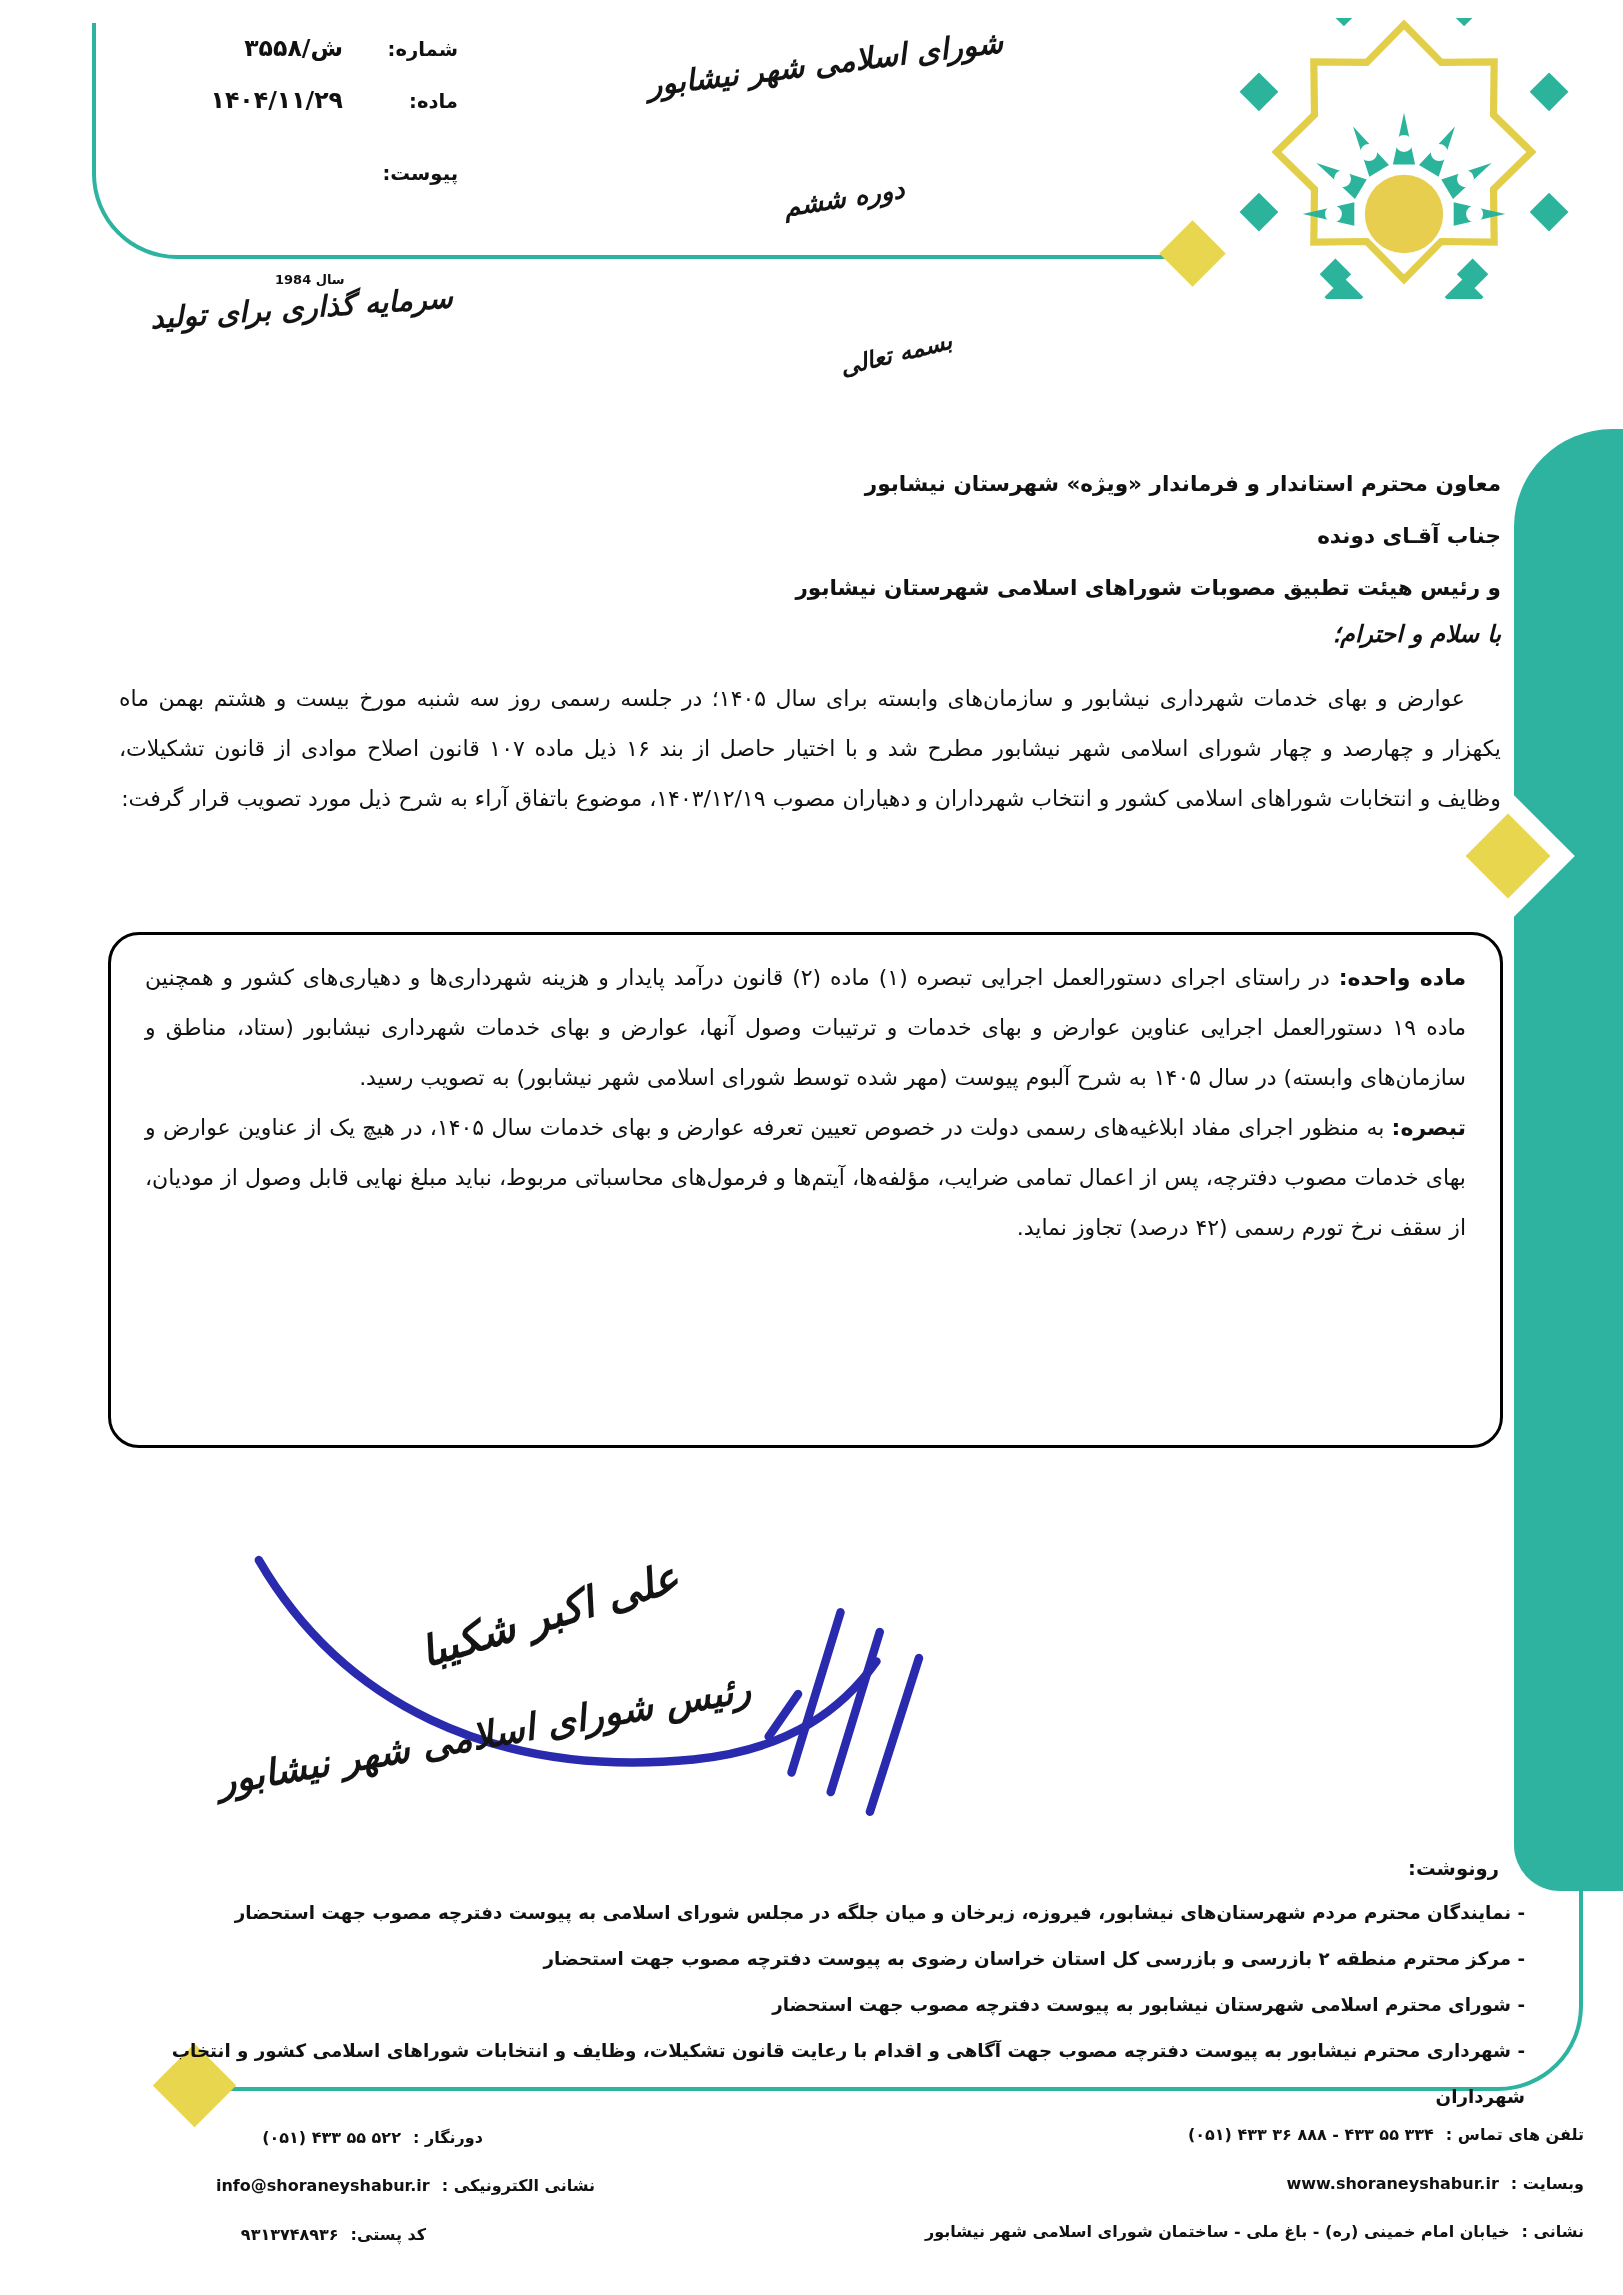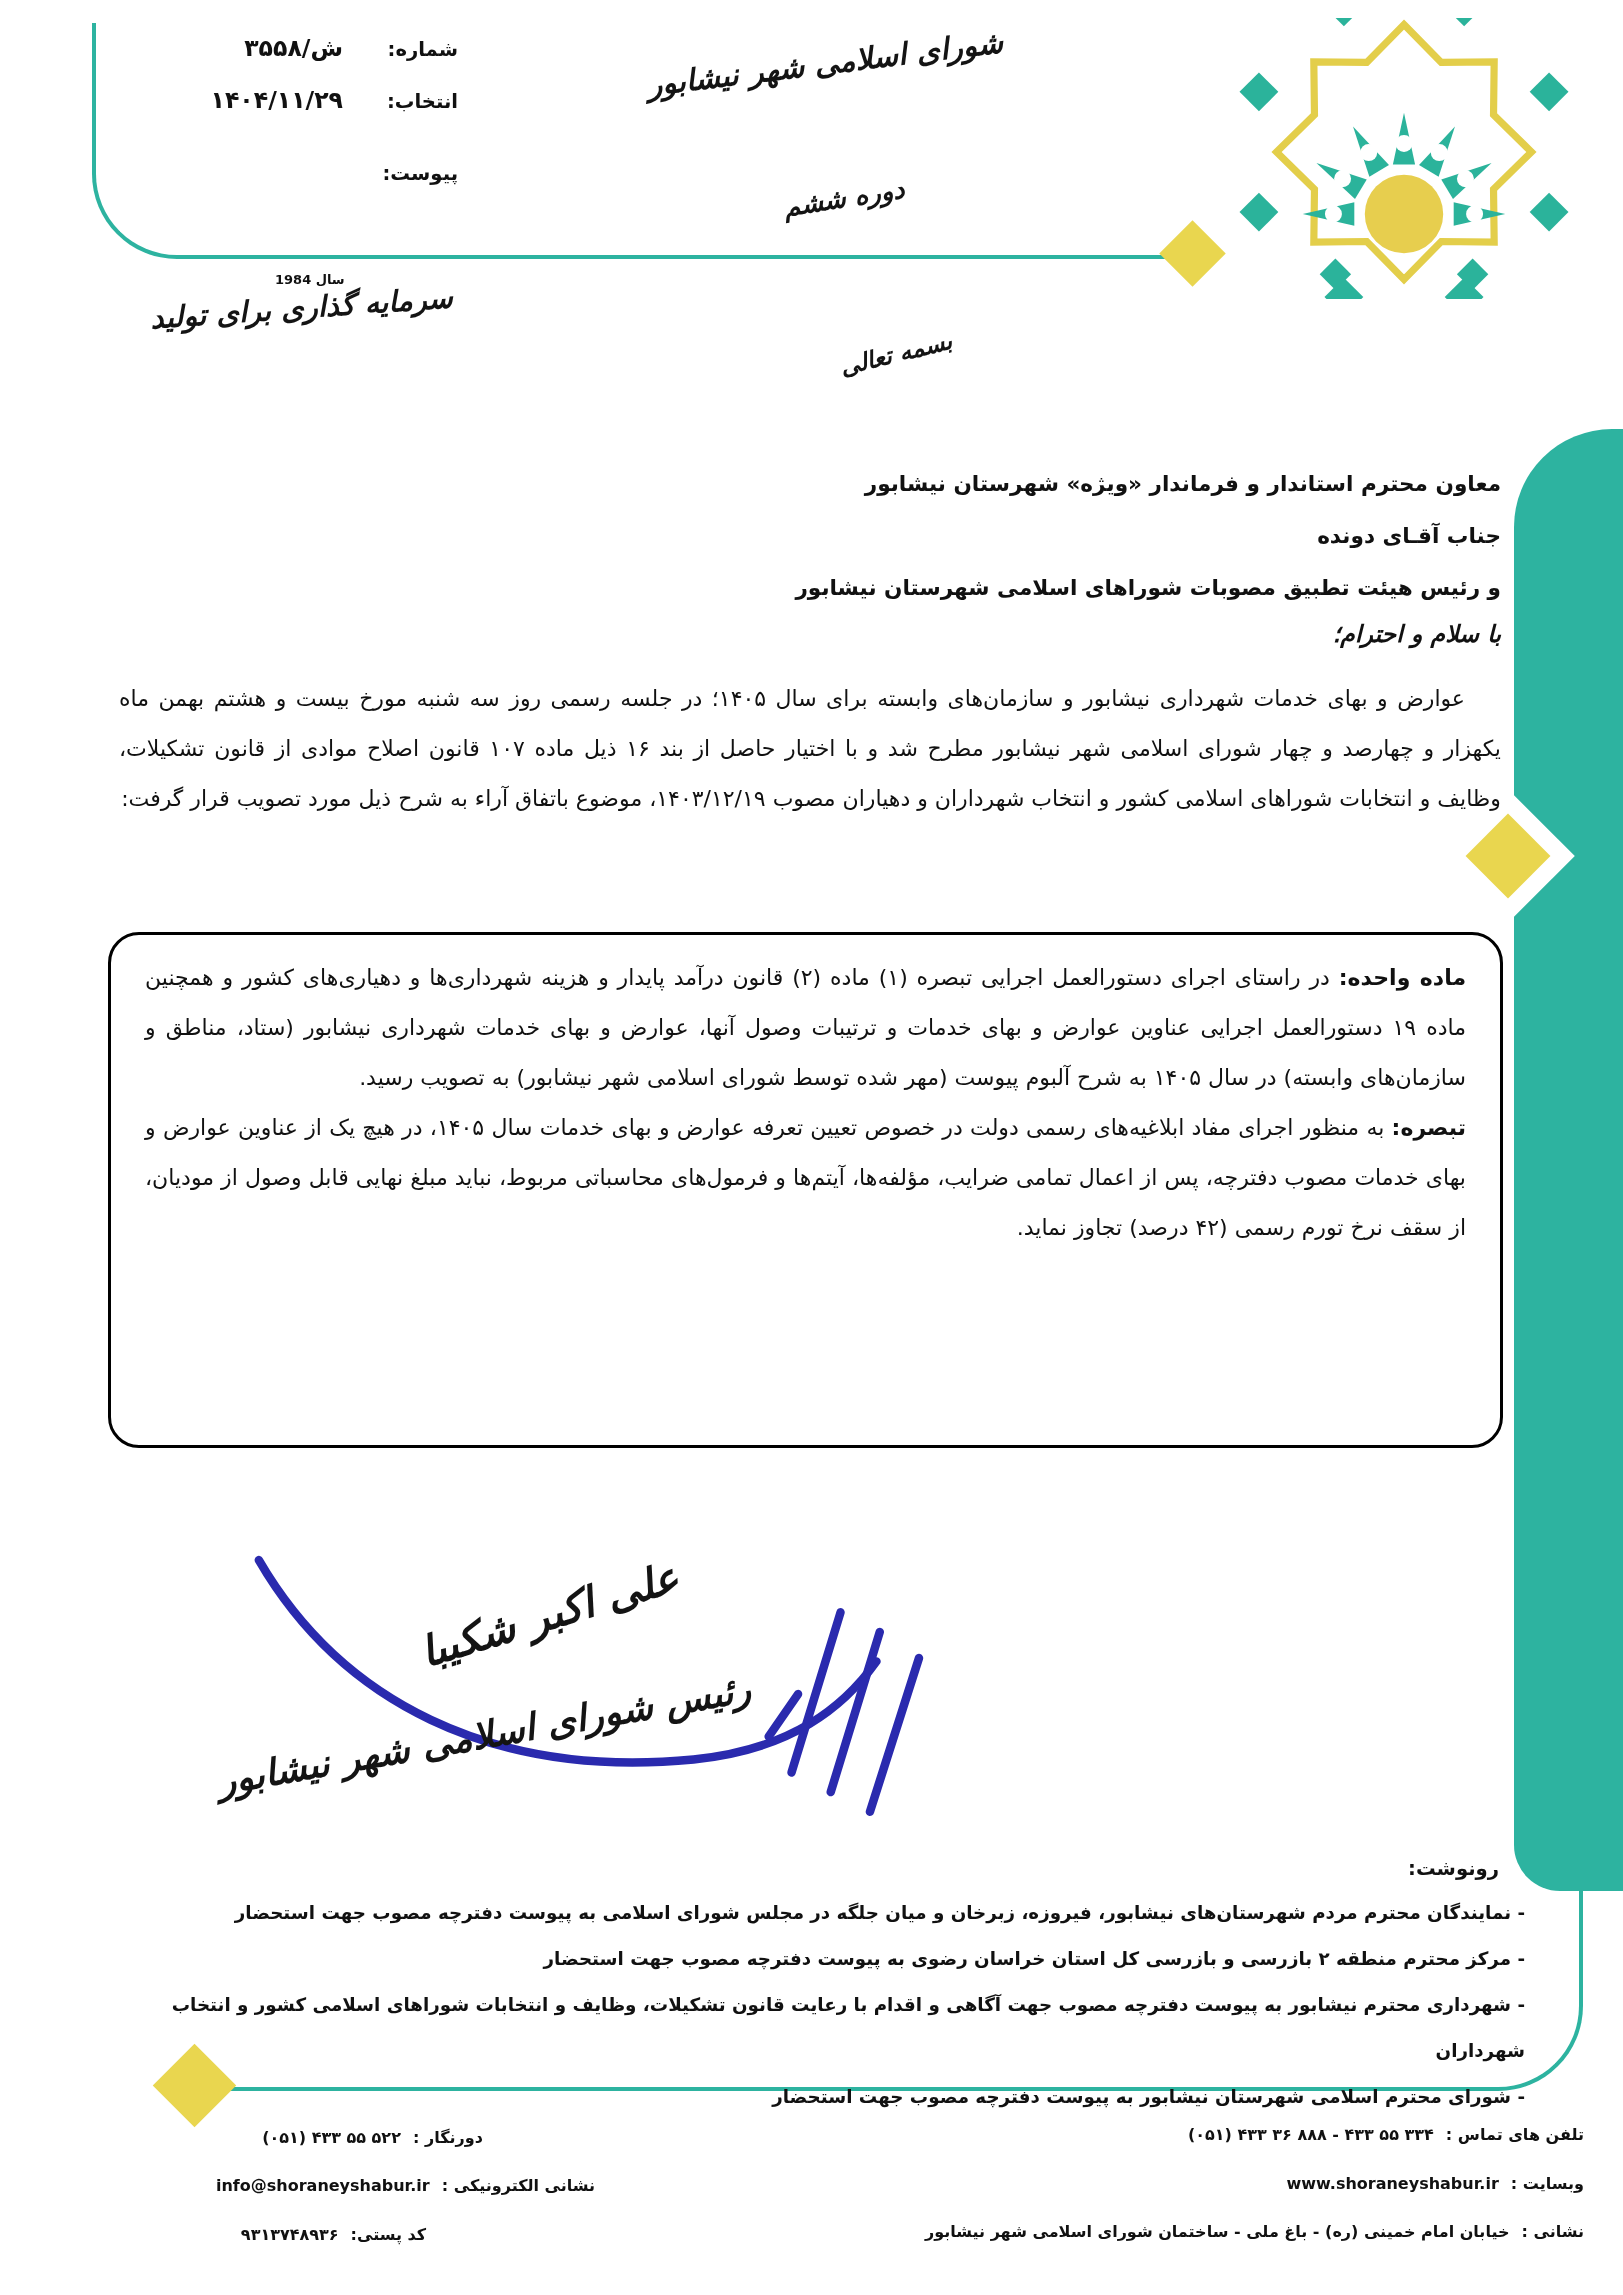--- a/index.html
+++ b/index.html
@@ -84,21 +84,21 @@
   <div class="abs notch-white"></div>
   <div class="abs diamond d-right"></div>
   <div class="abs bottom-frame"></div>
   <div class="abs diamond d-bottom"></div>
 
   <div class="abs meta-row" style="right:1165px;top:34px;">
     <span class="meta-label">شماره:</span>
     <span class="meta-value">ش/۳۵۵۸</span>
   </div>
   <div class="abs meta-row" style="right:1165px;top:86px;">
-    <span class="meta-label">انتخاب:</span>
+    <span class="meta-label">ماده:</span>
     <span class="meta-value">۱۴۰۴/۱۱/۲۹</span>
   </div>
   <div class="abs meta-row" style="right:1165px;top:162px;">
     <span class="meta-label">پیوست:</span>
   </div>
 
   <div class="abs callig org-callig">شورای اسلامی شهر نیشابور</div>
   <div class="abs callig period-callig">دوره ششم</div>
   <div class="abs callig besmele">بسمه تعالی</div>
   <div class="abs slogan-year">سال 1984</div>
@@ -165,22 +165,22 @@
       <path d="M 940,300 L 895,365"></path>
     </g>
   </svg>
   <div class="abs callig sig-name">علی اکبر شکیبا</div>
   <div class="abs callig sig-title">رئیس شورای اسلامی شهر نیشابور</div>
 
   <div class="abs cc-label">رونوشت:</div>
   <div class="abs cc-list">
     <div>- نمایندگان محترم مردم شهرستان‌های نیشابور، فیروزه، زبرخان و میان جلگه در مجلس شورای اسلامی به پیوست دفترچه مصوب جهت استحضار</div>
     <div>- مرکز محترم منطقه ۲ بازرسی و بازرسی کل استان خراسان رضوی به پیوست دفترچه مصوب جهت استحضار</div>
+    <div>- شورای محترم اسلامی شهرستان نیشابور به پیوست دفترچه مصوب جهت استحضار</div>
     <div>- شهرداری محترم نیشابور به پیوست دفترچه مصوب جهت آگاهی و اقدام با رعایت قانون تشکیلات، وظایف و انتخابات شوراهای اسلامی کشور و انتخاب شهرداران</div>
-    <div>- شورای محترم اسلامی شهرستان نیشابور به پیوست دفترچه مصوب جهت استحضار</div>
   </div>
 
   <div class="abs foot f-right f-phone">
     <span class="lbl">تلفن های تماس :</span>
     <span dir="ltr">(۰۵۱) ۴۳۳ ۳۶ ۸۸۸  -  ۴۳۳ ۵۵ ۳۳۴</span>
   </div>
   <div class="abs foot f-fax">
     <span class="lbl">دورنگار :</span>
     <span dir="ltr">(۰۵۱) ۴۳۳ ۵۵ ۵۲۲</span>
   </div>

